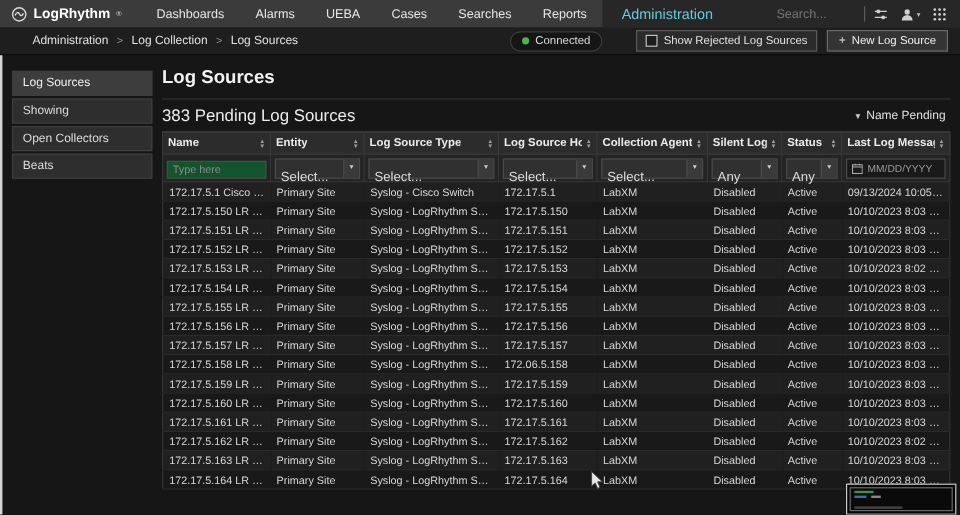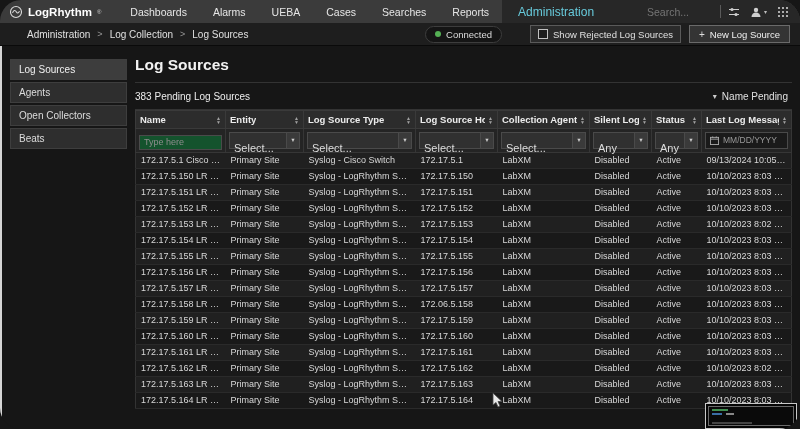--- a/index.html
+++ b/index.html
@@ -1,17 +1,17 @@
 <!DOCTYPE html>
 <html><head>
 <meta charset="utf-8">
 <style>
   html,body{margin:0;padding:0;}
   body{width:800px;height:429px;overflow:hidden;background:#161616;font-family:"Liberation Sans",sans-serif;}
-  .screen{position:relative;width:800px;height:429px;overflow:hidden;background:#161616;border-radius:21px;}
+  .screen{position:relative;width:800px;height:429px;overflow:hidden;background:#161616;}
 
   
   .topnav{height:23px;display:flex;align-items:stretch;background:#3b3b3b;}
   .brand{display:flex;align-items:center;gap:5px;padding:0 16px 0 9px;color:#fff;font-weight:bold;font-size:11.5px;cursor:pointer;}
   .brand sup{font-size:6px;color:#cfcfcf;font-weight:normal;}
   .nav-items{display:flex;}
   .nav-item{display:flex;align-items:center;padding:0 13px;color:#e6e6e6;font-size:10.5px;cursor:pointer;}
   .nav-right{flex:1;background:#272727;display:flex;align-items:center;}
   .admin{color:#67cadb;font-size:12px;padding:0 16px;cursor:pointer;}
   .gap{flex:1;}
@@ -35,21 +35,21 @@
   .plus{font-size:10px;color:#dddddd;}
 
   
   .content{display:flex;}
   .sidebar{width:118px;margin:13px 0 0 10px;}
   .side-item{height:19px;line-height:19px;background:#2e2e2e;border:1px solid #3e3e3e;color:#dcdcdc;font-size:10px;padding:0 8px;margin-bottom:2px;cursor:pointer;}
   .side-item.active{background:#3d3d3d;color:#f0f0f0;}
   .main{flex:1;margin:10px 8px 0 8px;}
   .page-title{font-size:15.5px;color:#f2f2f2;font-weight:bold;height:18px;}
   .pending-bar{margin-top:8px;border-top:1px solid #333333;border-bottom:1px solid #333333;height:26px;display:flex;align-items:center;}
-  .pending-label{font-size:10px;color:#ededed;}
+  .pending-label{font-size:14px;color:#ededed;}
   .show-pending{margin-left:auto;display:flex;align-items:center;gap:5px;color:#e0e0e0;font-size:10px;cursor:pointer;padding-right:4px;}
   .chev{font-size:8px;color:#cccccc;}
   .showing{margin:9px 0 7px;font-size:10px;color:#cfcfcf;height:12px;}
 
   
   table{border-collapse:collapse;table-layout:fixed;width:656px;border:1px solid #333333;}
   thead th{background:#2c2c2c;border:1px solid #3a3a3a;height:17px;padding:0 4px;font-size:9.5px;color:#ececec;text-align:left;}
   .th-flex{display:flex;align-items:center;justify-content:flex-end;}
   .th-label{overflow:hidden;white-space:nowrap;font-weight:bold;}
   .sort{margin-left:auto;display:flex;flex-direction:column;color:#a0a0a0;padding-left:3px;cursor:pointer;}
@@ -156,21 +156,21 @@
     </div>
     <div class="new-btn">
       <span class="plus">+</span>
       <span>New Log Source</span>
     </div>
   </div>
 
   <div class="content">
     <div class="sidebar">
         <div class="side-item active">Log Sources</div>
-        <div class="side-item">Agents</div>
+        <div class="side-item">Showing</div>
         <div class="side-item">Open Collectors</div>
         <div class="side-item">Beats</div>
       </div>
     <div class="main">
       <div class="page-title">Log Sources</div>
       <div class="pending-bar">
         <span class="pending-label">383 Pending Log Sources</span>
         <span class="show-pending">
           <span class="chev">▾</span>
           <span>Name Pending</span>

